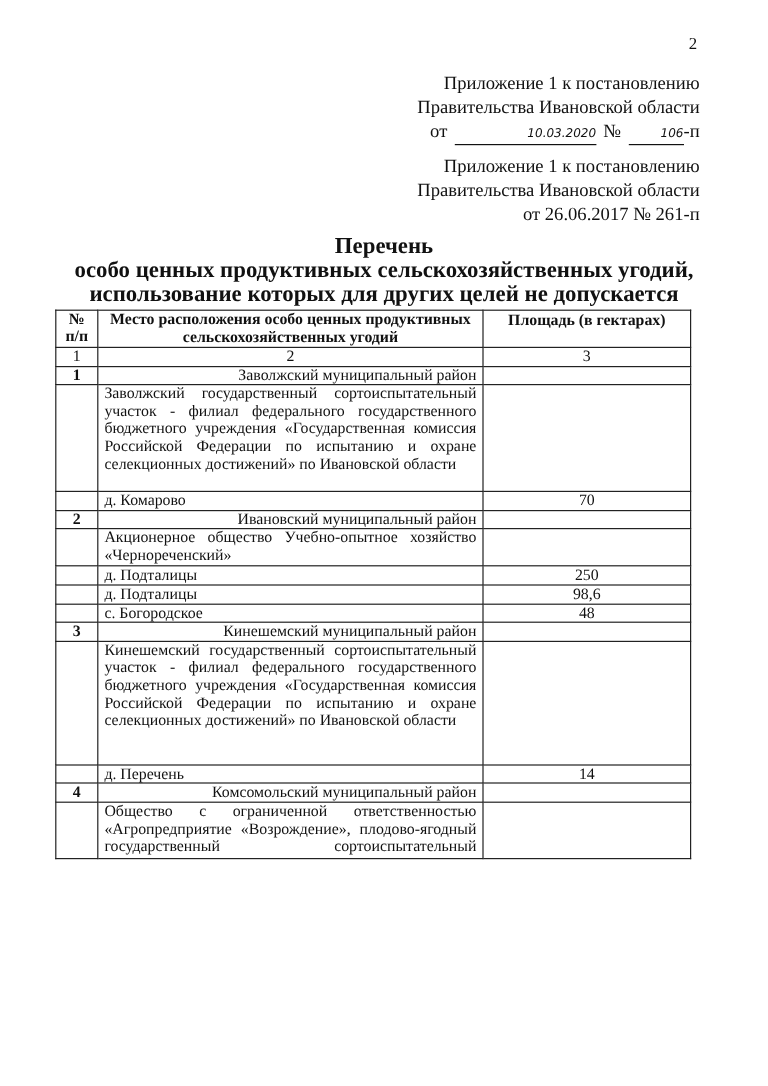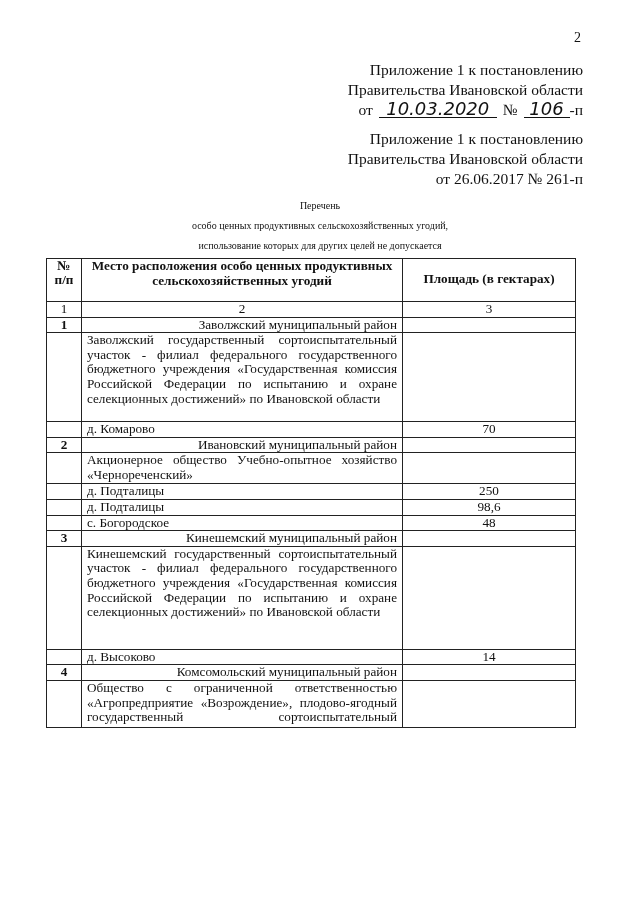--- a/index.html
+++ b/index.html
@@ -2,35 +2,35 @@
 <html><head>
 <meta charset="utf-8">
 <style>
   html, body { margin: 0; padding: 0; background: #ffffff; }
   body { width: 640px; height: 905px; position: relative; overflow: hidden;
          font-family: "Liberation Serif", "DejaVu Serif", serif; color: #111; }
   .page-num { position: absolute; top: 30px; left: 574px; font-size: 14px; }
   .stamp { position: absolute; right: 57px; text-align: right; font-size: 15.5px; line-height: 20px; }
   .stamp1 { top: 60px; }
   .stamp2 { top: 129px; }
-  .handline { display: inline-block; border-bottom: 1px solid #111; text-align: center;
-              font-family: "DejaVu Sans", sans-serif; font-style: italic; font-size: 18px; line-height: 16px; }
+  .handline { display: inline-block; border-bottom: 1px solid #111; text-align: right;
+              font-family: "DejaVu Sans", sans-serif; font-style: italic; font-size: 10px; line-height: 16px; }
   .hl-date { width: 118px; margin: 0 6px 0 6px; }
   .hl-num { width: 46px; margin-left: 6px; }
   .title { position: absolute; top: 196px; left: 40px; width: 560px; text-align: center;
-           font-weight: normal; font-size: 10px; line-height: 20px; }
+           font-weight: bold; font-size: 19px; line-height: 20px; }
   table.list { position: absolute; top: 258px; left: 46px; width: 530px; border-collapse: collapse;
                font-size: 13.2px; line-height: 14.6px; }
   table.list td { border: 1.5px solid #222; padding: 0 5px; vertical-align: top; }
   td.c1 { width: 24px; text-align: center; padding: 0; }
   td.c2 { width: 310px; }
   td.c3 { text-align: center; }
   tr.hdr td { font-weight: bold; text-align: center; height: 29px; vertical-align: top; }
   tr.hdr td.c1 { line-height: 14px; }
-  tr.hdr td.c3 { vertical-align: top; padding-top: 13px; }
+  tr.hdr td.c3 { vertical-align: top; padding-top: 1px; }
   .just { text-align: justify; text-align-last: left; margin-top: 24px; }
   .just-all { text-align: justify; text-align-last: justify; }
   td.num-bottom { vertical-align: bottom; }
   tr.dist td.c2 { text-align: right; }
   tr.dist td.c1 { font-weight: bold; }
 </style>
 </head>
 <body>
 
 <div class="page-num">2</div>
@@ -118,21 +118,21 @@
     <td class="c2">Кинешемский муниципальный район</td>
     <td class="c3"></td>
   </tr>
   <tr>
     <td class="c1"></td>
     <td class="c2 just" style="height:102px">Кинешемский государственный сортоиспытательный участок - филиал федерального государственного бюджетного учреждения «Государственная комиссия Российской Федерации по испытанию и охране селекционных достижений» по Ивановской области</td>
     <td class="c3"></td>
   </tr>
   <tr>
     <td class="c1"></td>
-    <td class="c2">д. Высоково</td>
+    <td class="c2">д. Перечень</td>
     <td class="c3 num-bottom">14</td>
   </tr>
 
   <tr class="dist">
     <td class="c1">4</td>
     <td class="c2">Комсомольский муниципальный район</td>
     <td class="c3"></td>
   </tr>
   <tr>
     <td class="c1"></td>

